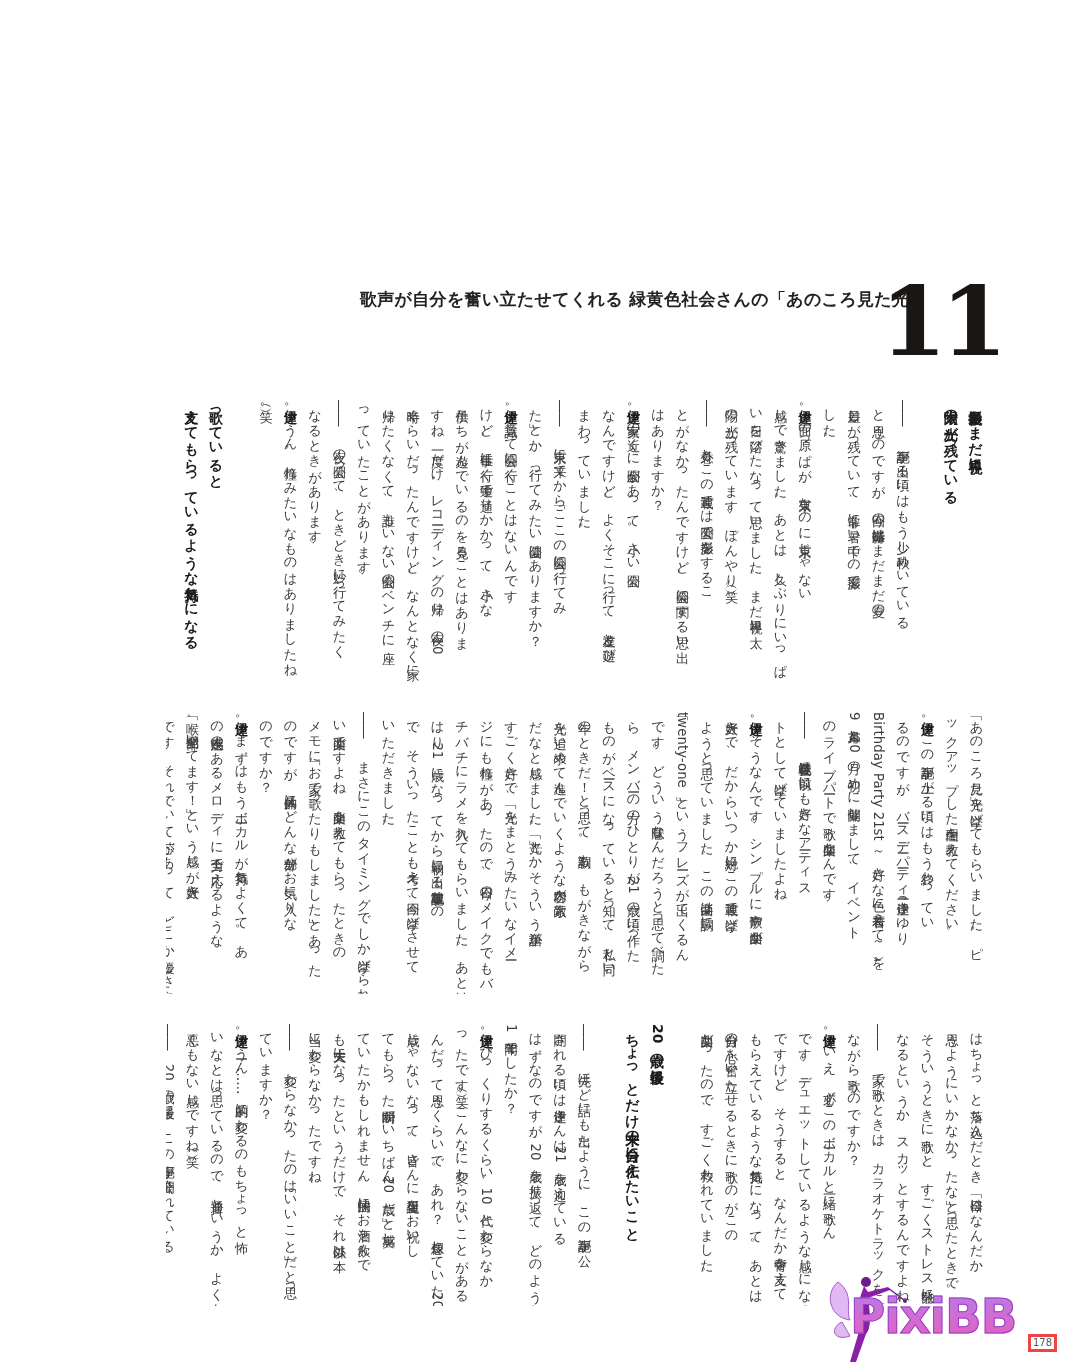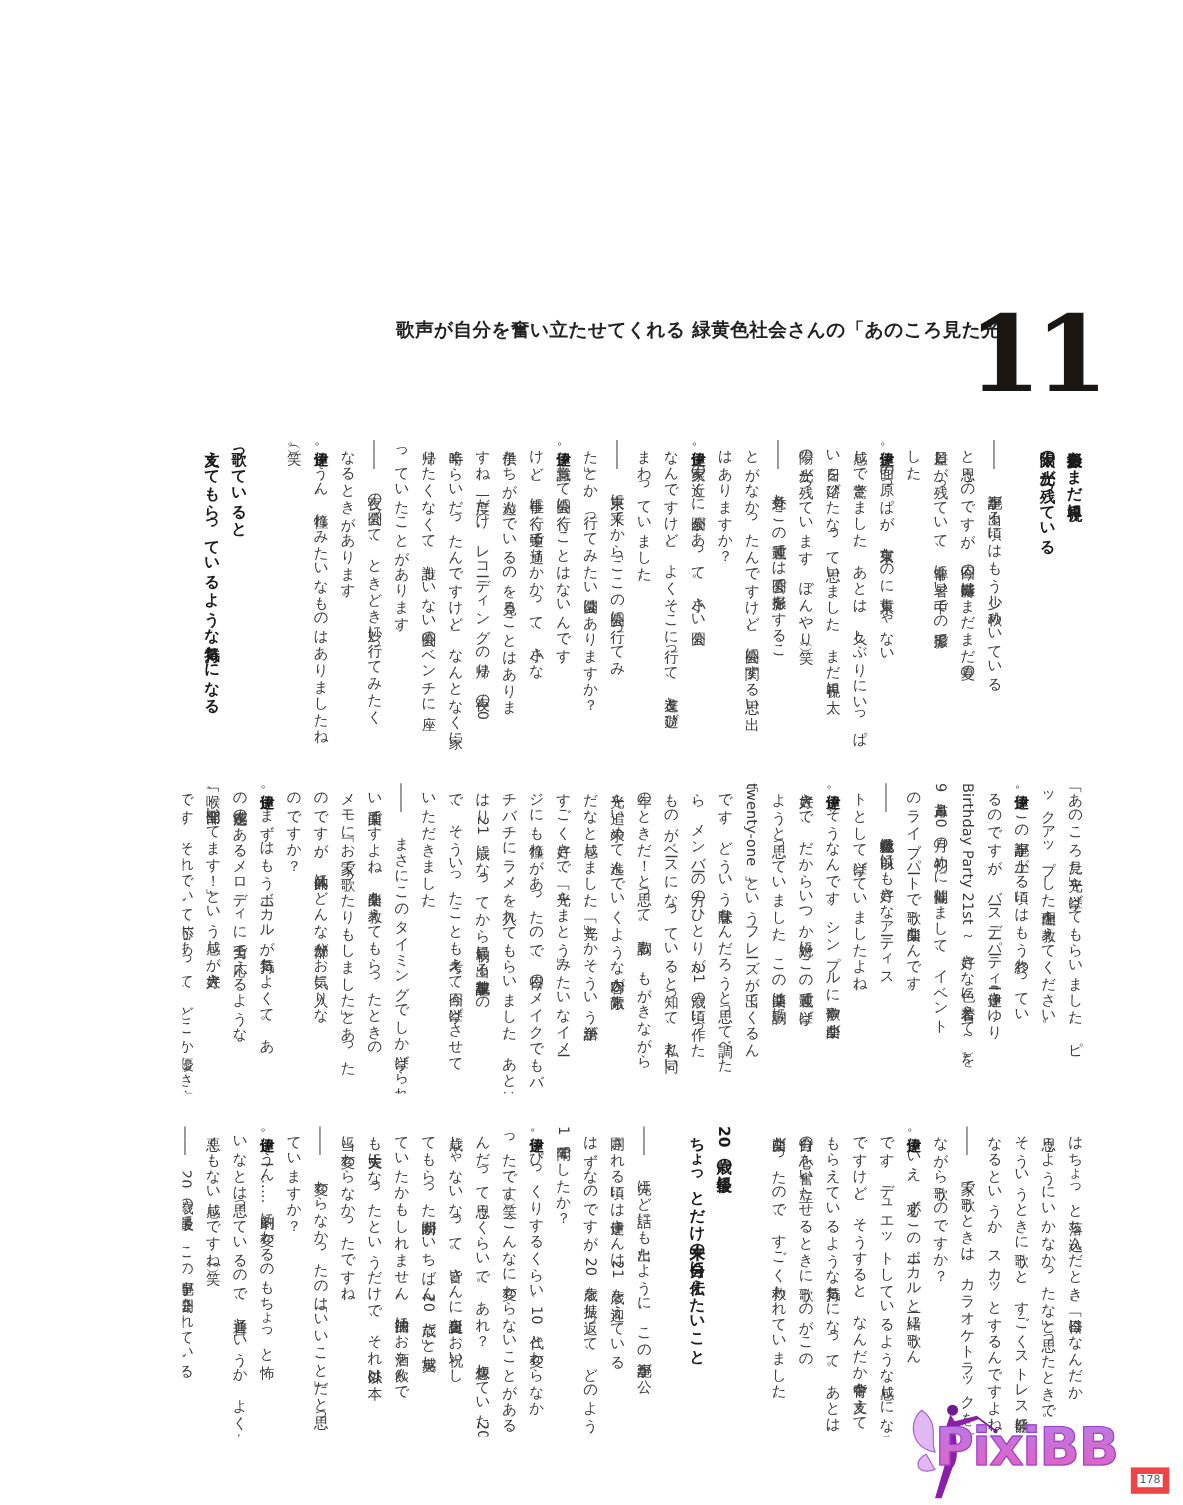--- a/index.html
+++ b/index.html
@@ -19,21 +19,21 @@
   .line { display: block; white-space: nowrap; }
   .heading { font-weight: bold; color: #1c1c1c; font-size: 14px; }
   .speaker { font-weight: bold; color: #1c1c1c; }
   .gap { display: block; width: 24.5px; }
   .watermark { position: absolute; left: 820px; top: 1272px; width: 255px; height: 96px; }
   .wm-text { position: absolute; left: 850px; top: 1292px; font-family: "DejaVu Sans", sans-serif;
     font-size: 48px; font-weight: bold; letter-spacing: -1px;
     background: linear-gradient(#b77ce6, #e65fc0); -webkit-background-clip: text; background-clip: text; color: transparent;
     -webkit-text-stroke: 1px #9b3fc7; line-height: 1; }
   .page-num { position: absolute; left: 1028px; top: 1334px; font-size: 10px; color: #555;
-    border: 6px solid #ef4444; padding: 0 2px; background: #fff; line-height: 12px; }
+    border: 3px solid #ef4444; padding: 0 2px; background: #fff; line-height: 12px; }
 </style>
 </head>
 <body>
 
 <div class="title-bar">歌声が自分を奮い立たせてくれる 緑黄色社会さんの「あのころ見た光」</div>
 <div class="chapter-num">11</div>
 
 <div class="block block1">
     <span class="line heading">撮影後もまだ視界に</span>
     <span class="line heading">太陽の光が残っている</span>

